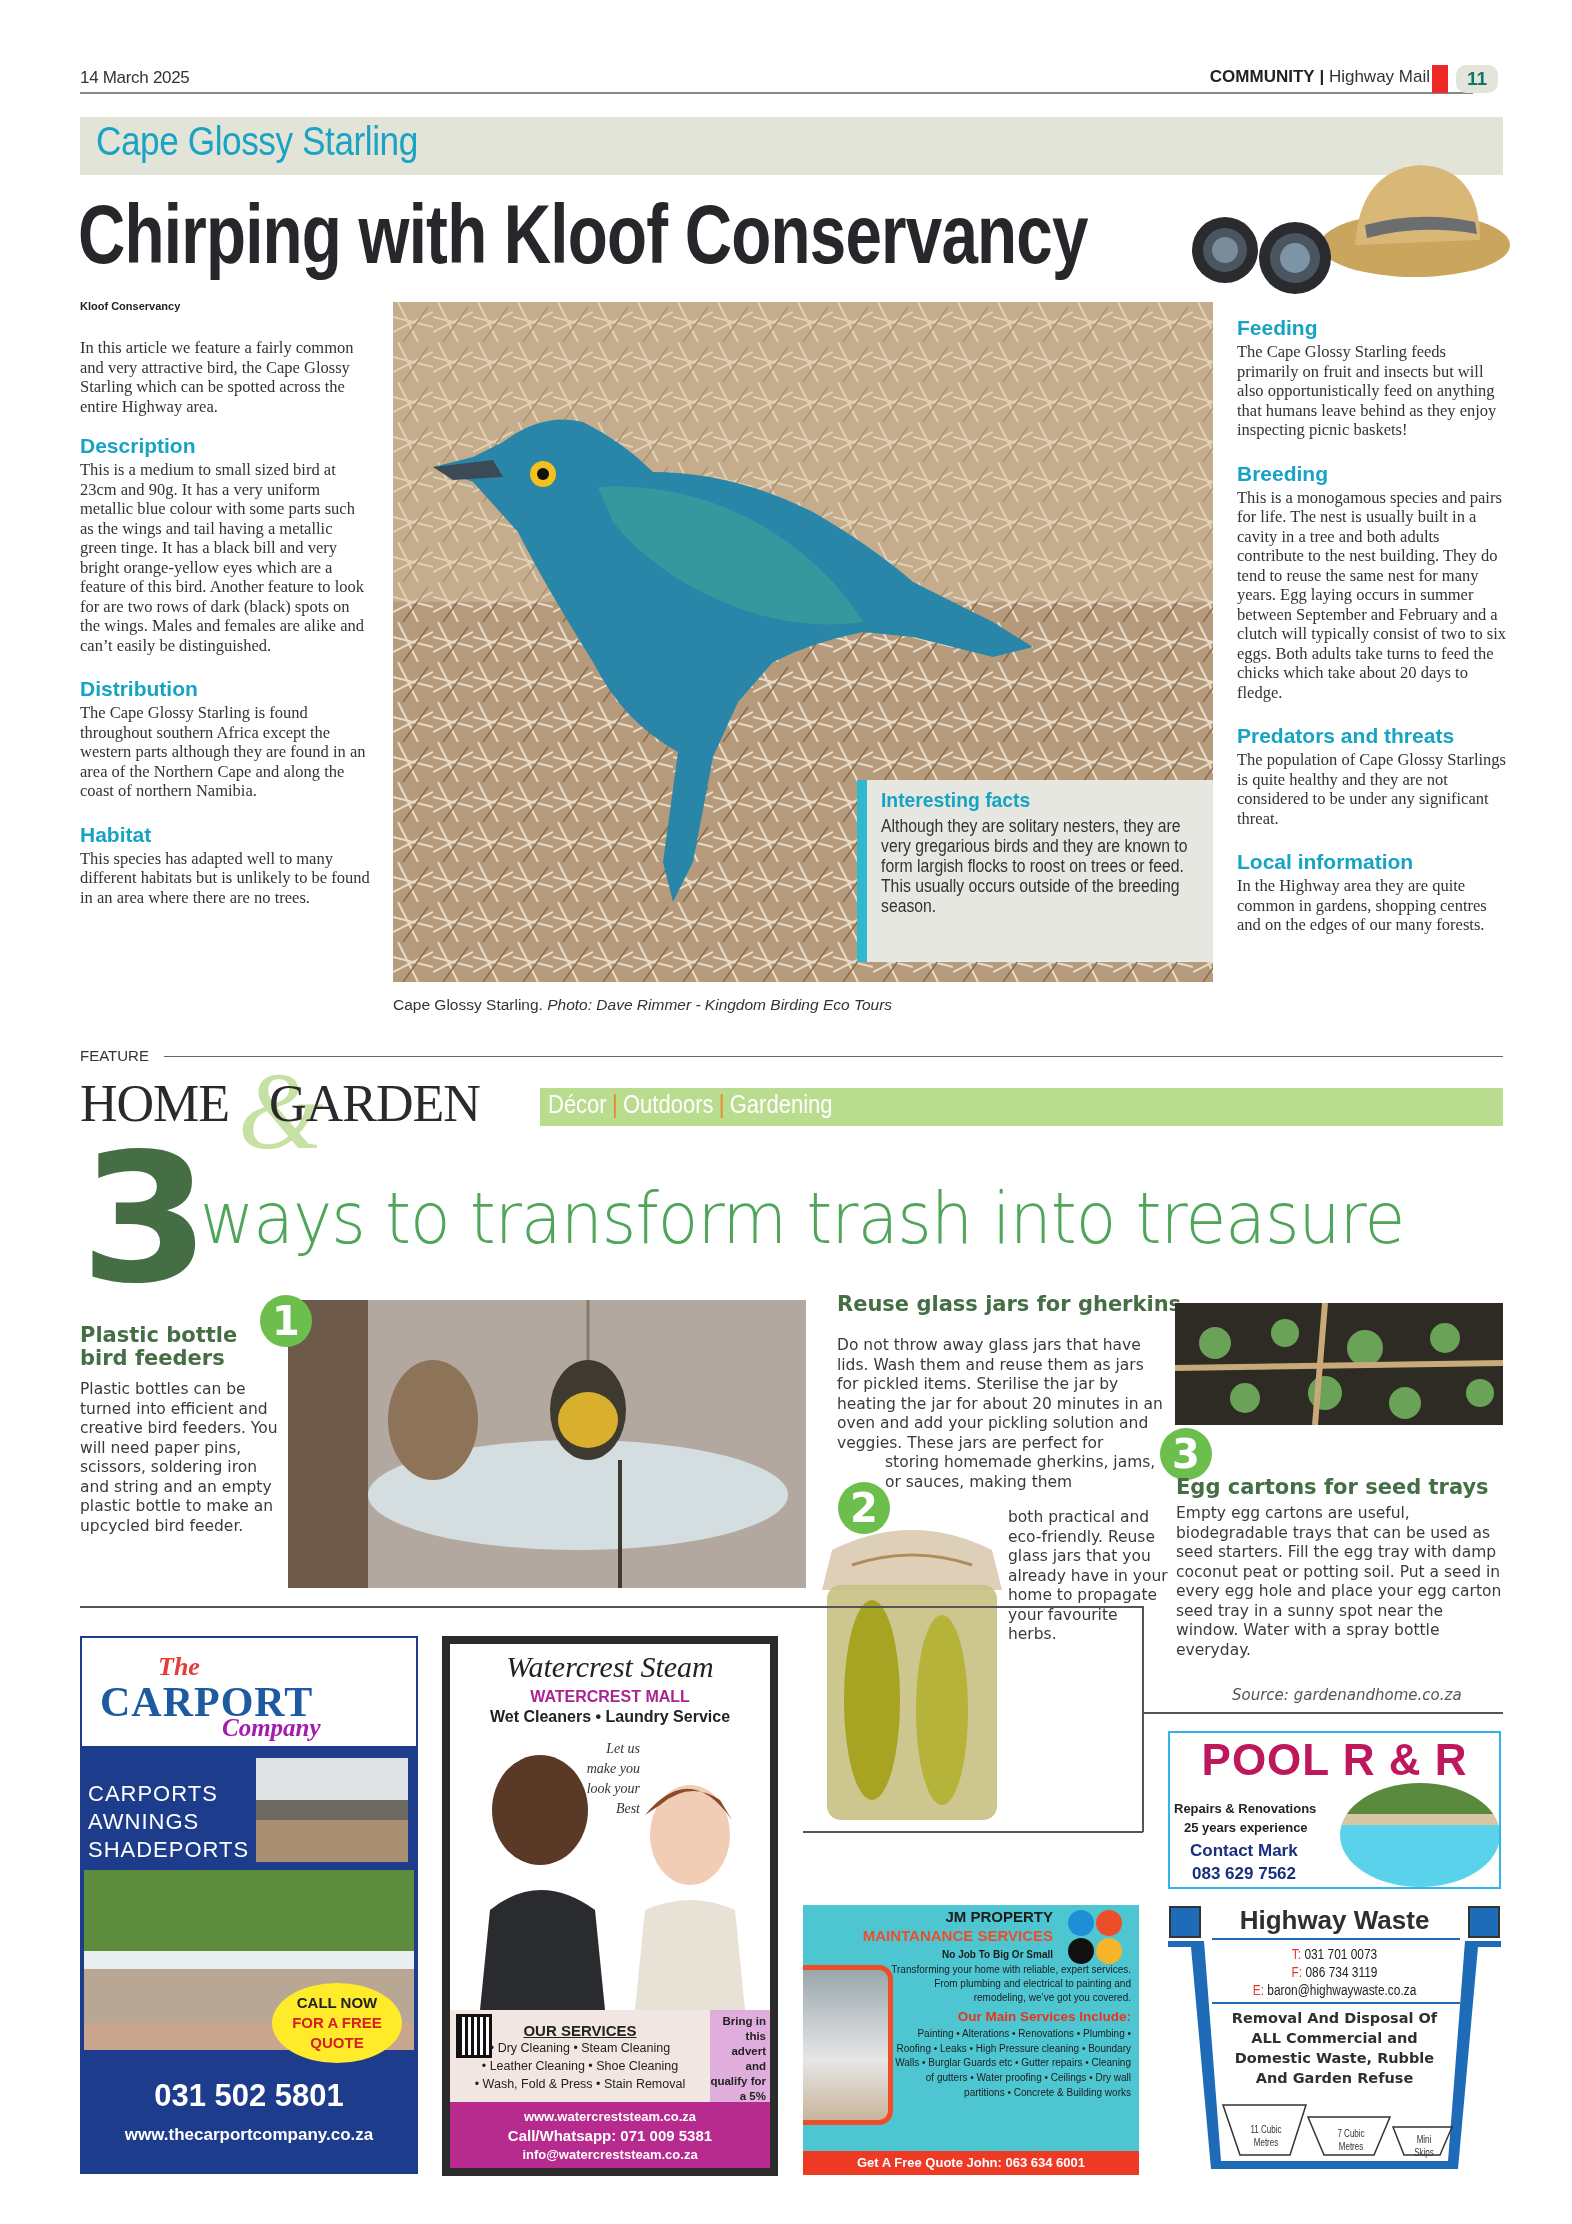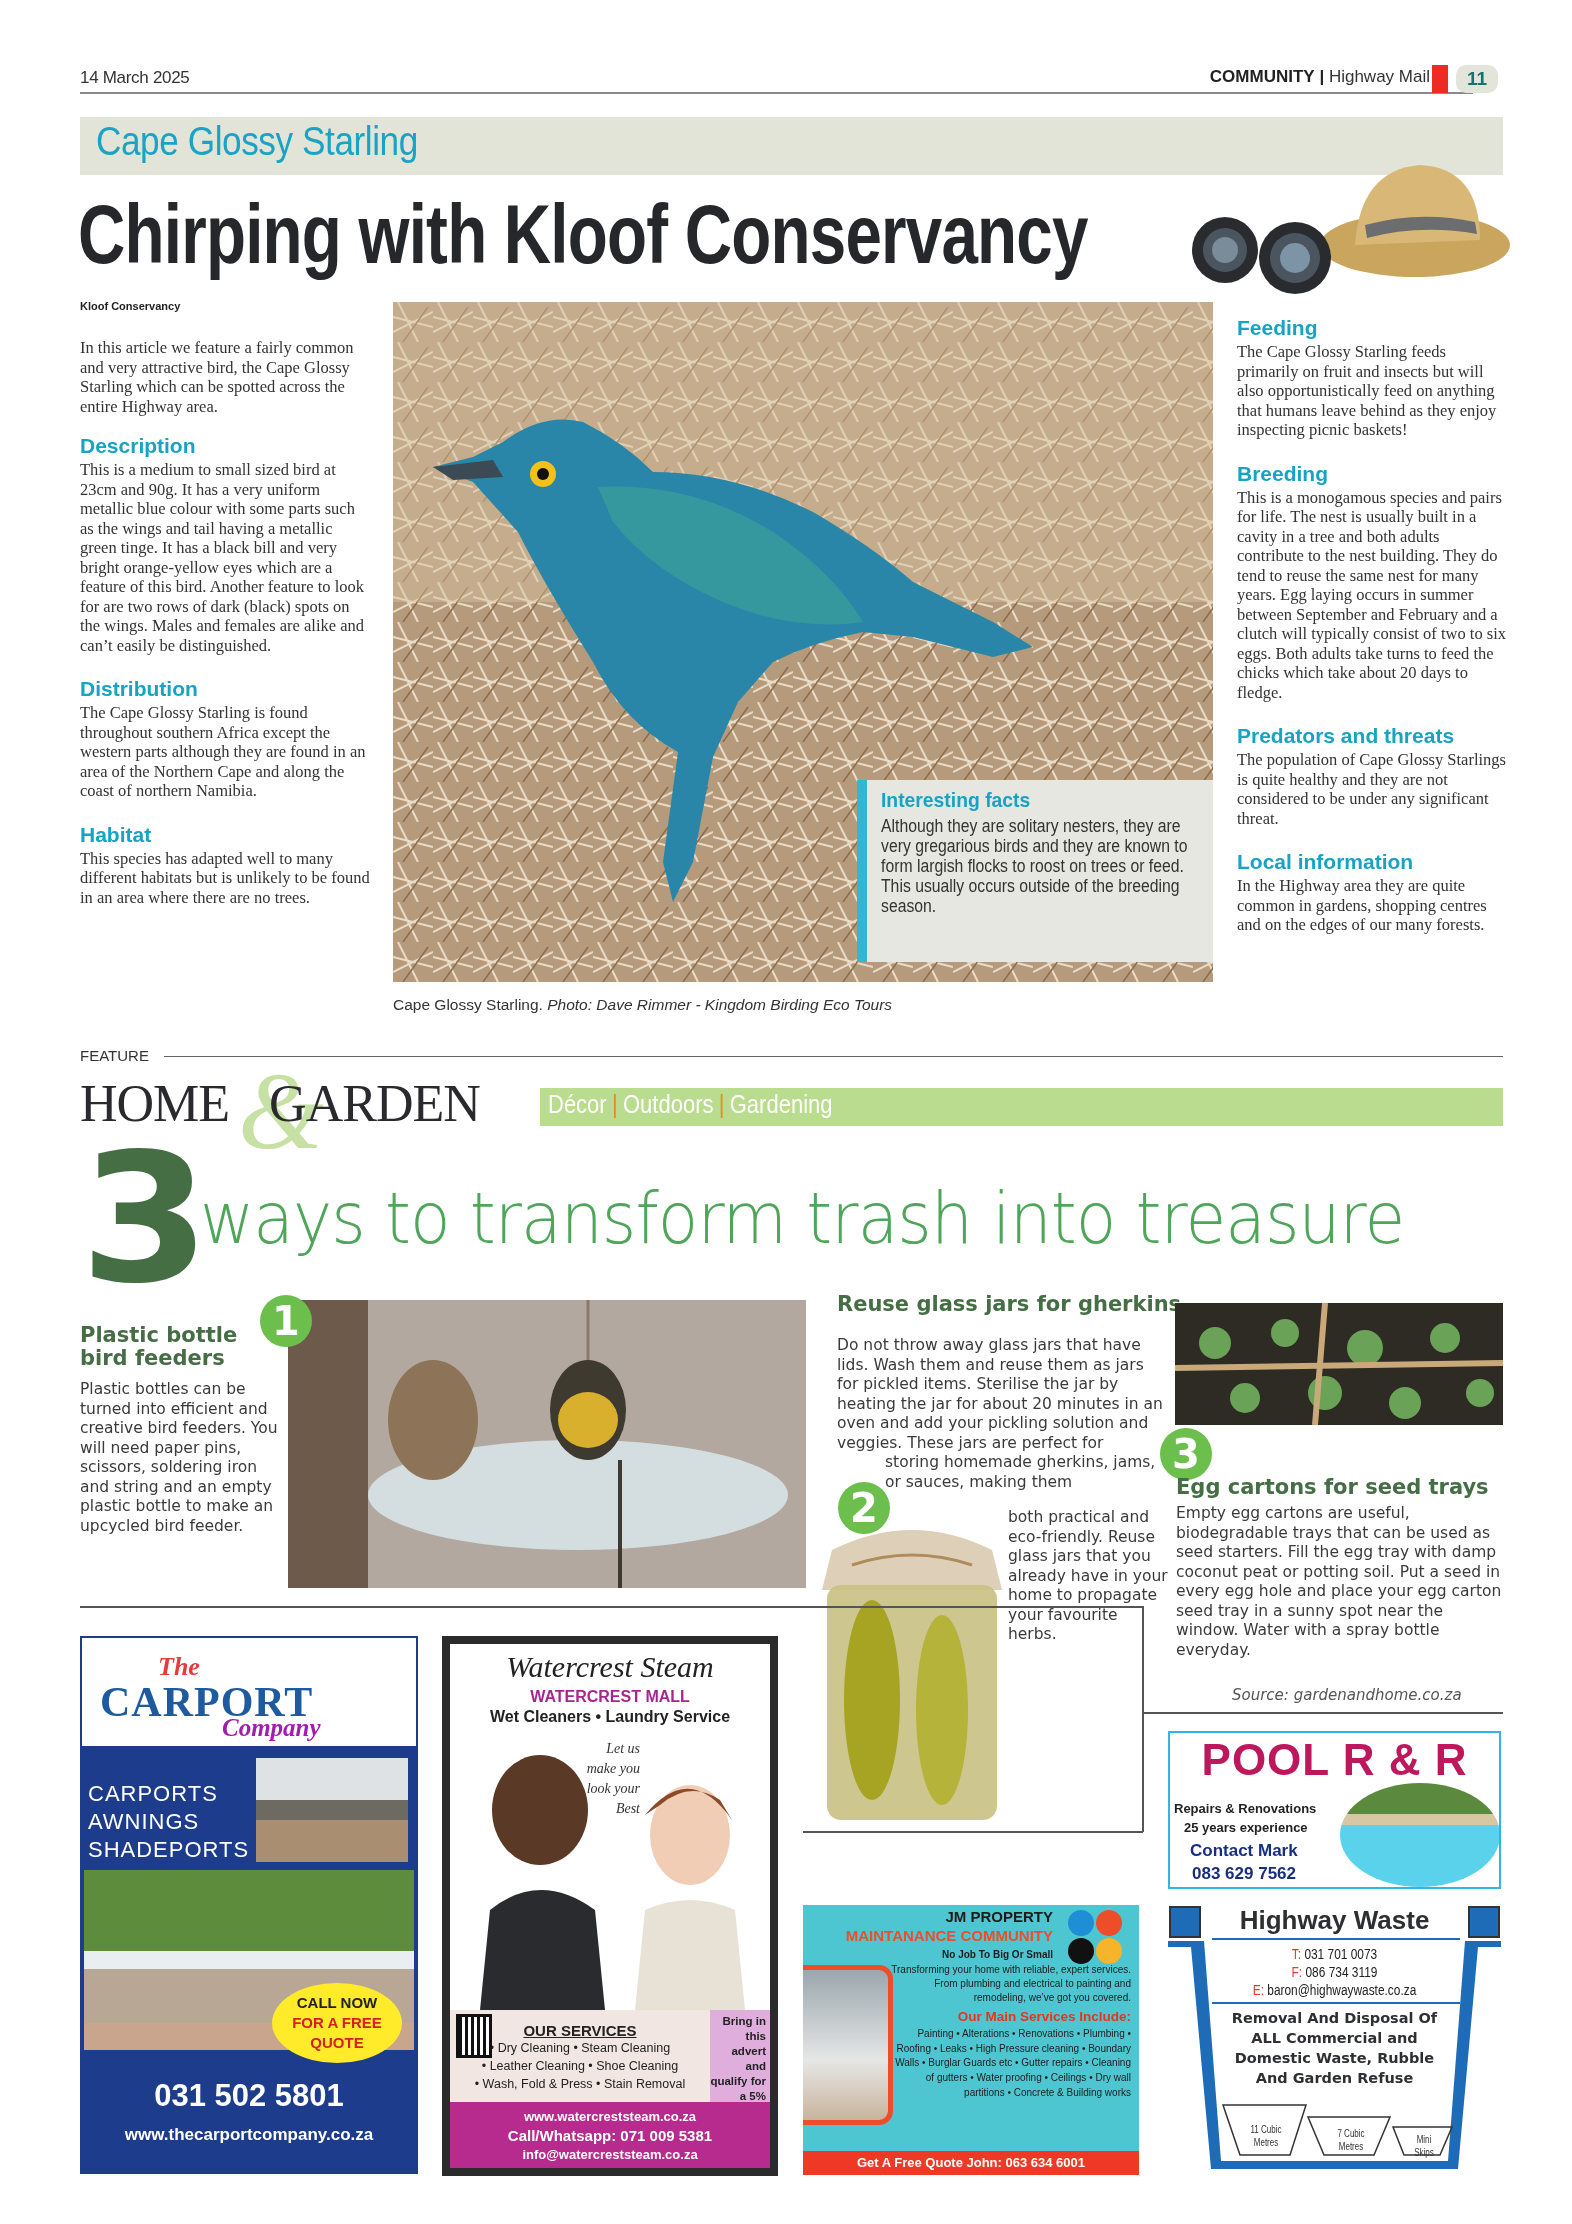--- a/index.html
+++ b/index.html
@@ -331,21 +331,21 @@
   <div class="foot">
     <div>www.watercreststeam.co.za</div>
     <div style="font-size:15px">Call/Whatsapp: 071 009 5381</div>
     <div>info@watercreststeam.co.za</div>
   </div>
 </div>
 
 <div class="abs ad jm">
   <div class="photo"></div>
   <div class="t1">JM PROPERTY</div>
-  <div class="t2">MAINTANANCE COMMUNITY</div>
+  <div class="t2">MAINTANANCE SERVICES</div>
   <div class="t3">No Job To Big Or Small</div>
   <svg class="icons" viewBox="0 0 56 56">
     <circle cx="14" cy="14" r="13" fill="#1e8fd6"></circle>
       <circle cx="42" cy="14" r="13" fill="#ee4d2a"></circle>
     <circle cx="14" cy="42" r="13" fill="#111"></circle>
       <circle cx="42" cy="42" r="13" fill="#f5b42a"></circle>
   </svg>
   <div class="desc">Transforming your home with reliable, expert services. From plumbing and electrical to painting and remodeling, we’ve got you covered.</div>
   <div class="sub">Our Main Services Include:</div>
   <div class="list">Painting • Alterations • Renovations • Plumbing • Roofing • Leaks • High Pressure cleaning • Boundary Walls • Burglar Guards etc • Gutter repairs • Cleaning of gutters • Water proofing • Ceilings • Dry wall partitions • Concrete &amp; Building works</div>

